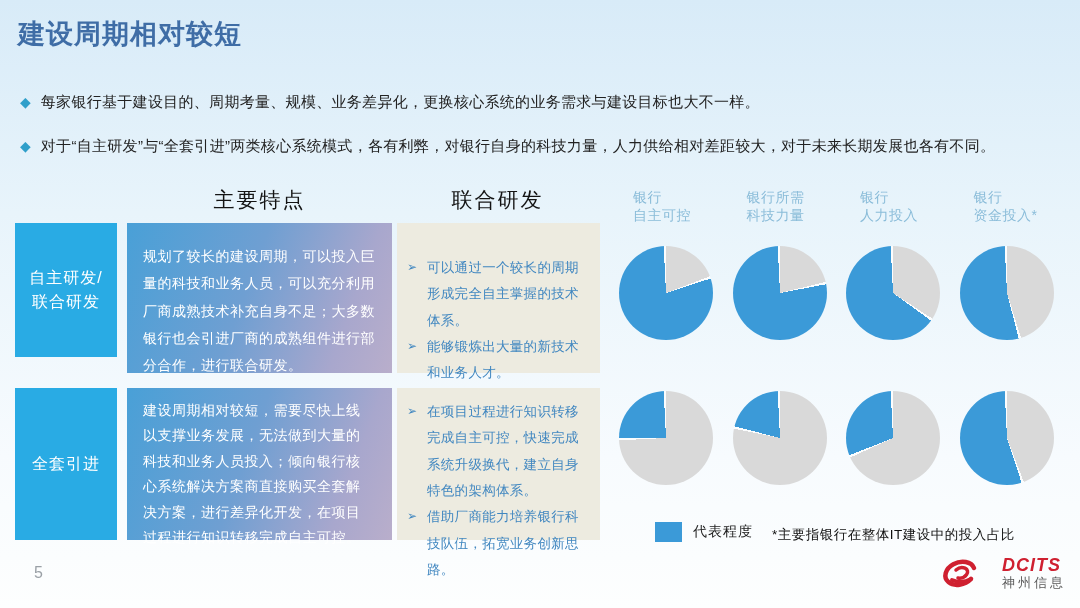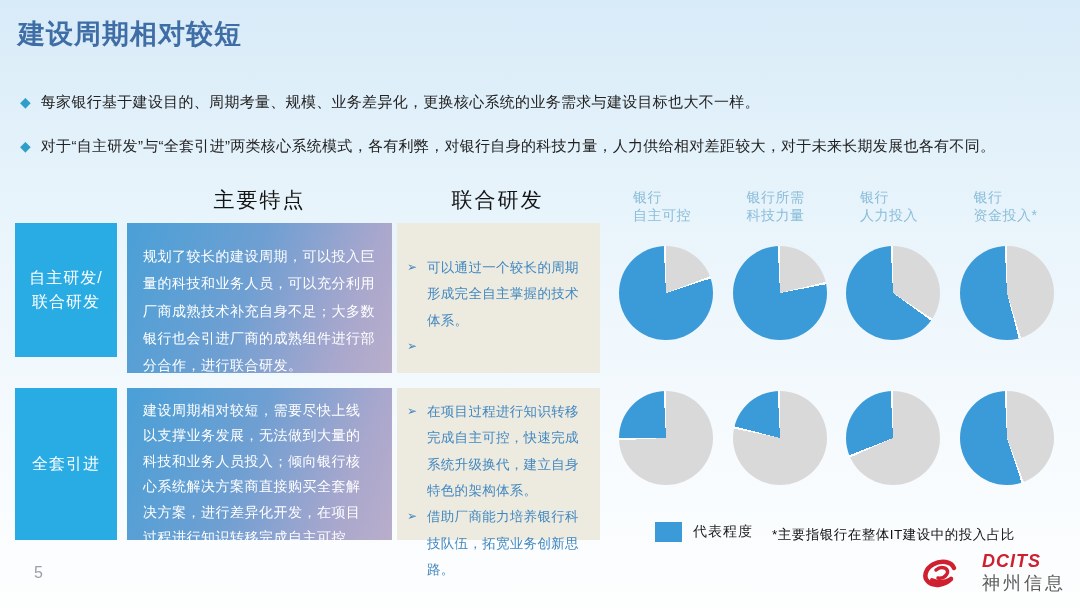--- a/index.html
+++ b/index.html
@@ -56,21 +56,21 @@
 
   .legend { position:absolute; left:655px; top:522px; display:flex; align-items:center; gap:11px; }
   .legend .swatch { width:27px; height:20px; background:#3b9ad8; }
   .legend .ltxt { font-size:14px; color:#1c1c1c; letter-spacing:1px; }
   .footnote { position:absolute; left:772px; top:526px; font-size:13.5px; color:#111; font-weight:500; letter-spacing:0.5px; }
 
   .page-num { position:absolute; left:34px; top:564px; font-size:16px; color:#9aa0a6; }
 
   .logo { position:absolute; right:14px; top:552px; display:flex; align-items:center; gap:20px; }
   .logo .brand { color:#cf2030; font-weight:bold; font-style:italic; font-size:18px; letter-spacing:1px; line-height:1.1; }
-  .logo .brand-cn { color:#5a5a5a; font-size:18px; letter-spacing:3px; line-height:1.3; }
+  .logo .brand-cn { color:#5a5a5a; font-size:13px; letter-spacing:3px; line-height:1.3; }
 </style>
 </head>
 <body>
 
 <div class="title">建设周期相对较短</div>
 
 <div class="bullet b1">
   <span class="diamond">◆</span>
   <span class="btxt">每家银行基于建设目的、周期考量、规模、业务差异化，更换核心系统的业务需求与建设目标也大不一样。</span>
 </div>
@@ -84,20 +84,21 @@
 
 <div class="row-label row1">自主研发/联合研发</div>
 <div class="feat-panel row1">规划了较长的建设周期，可以投入巨量的科技和业务人员，可以充分利用厂商成熟技术补充自身不足；大多数银行也会引进厂商的成熟组件进行部分合作，进行联合研发。</div>
 <div class="dev-panel row1">
   <div class="dev-item">
     <span class="arrow">➢</span>
     <span>可以通过一个较长的周期形成完全自主掌握的技术体系。</span>
   </div>
   <div class="dev-item">
     <span class="arrow">➢</span>
+    <span>能够锻炼出大量的新技术和业务人才。</span>
   </div>
 </div>
 
 <div class="row-label row2">全套引进</div>
 <div class="feat-panel row2">建设周期相对较短，需要尽快上线以支撑业务发展，无法做到大量的科技和业务人员投入；倾向银行核心系统解决方案商直接购买全套解决方案，进行差异化开发，在项目过程进行知识转移完成自主可控。</div>
 <div class="dev-panel row2">
   <div class="dev-item">
     <span class="arrow">➢</span>
     <span>在项目过程进行知识转移完成自主可控，快速完成系统升级换代，建立自身特色的架构体系。</span>
   </div>

